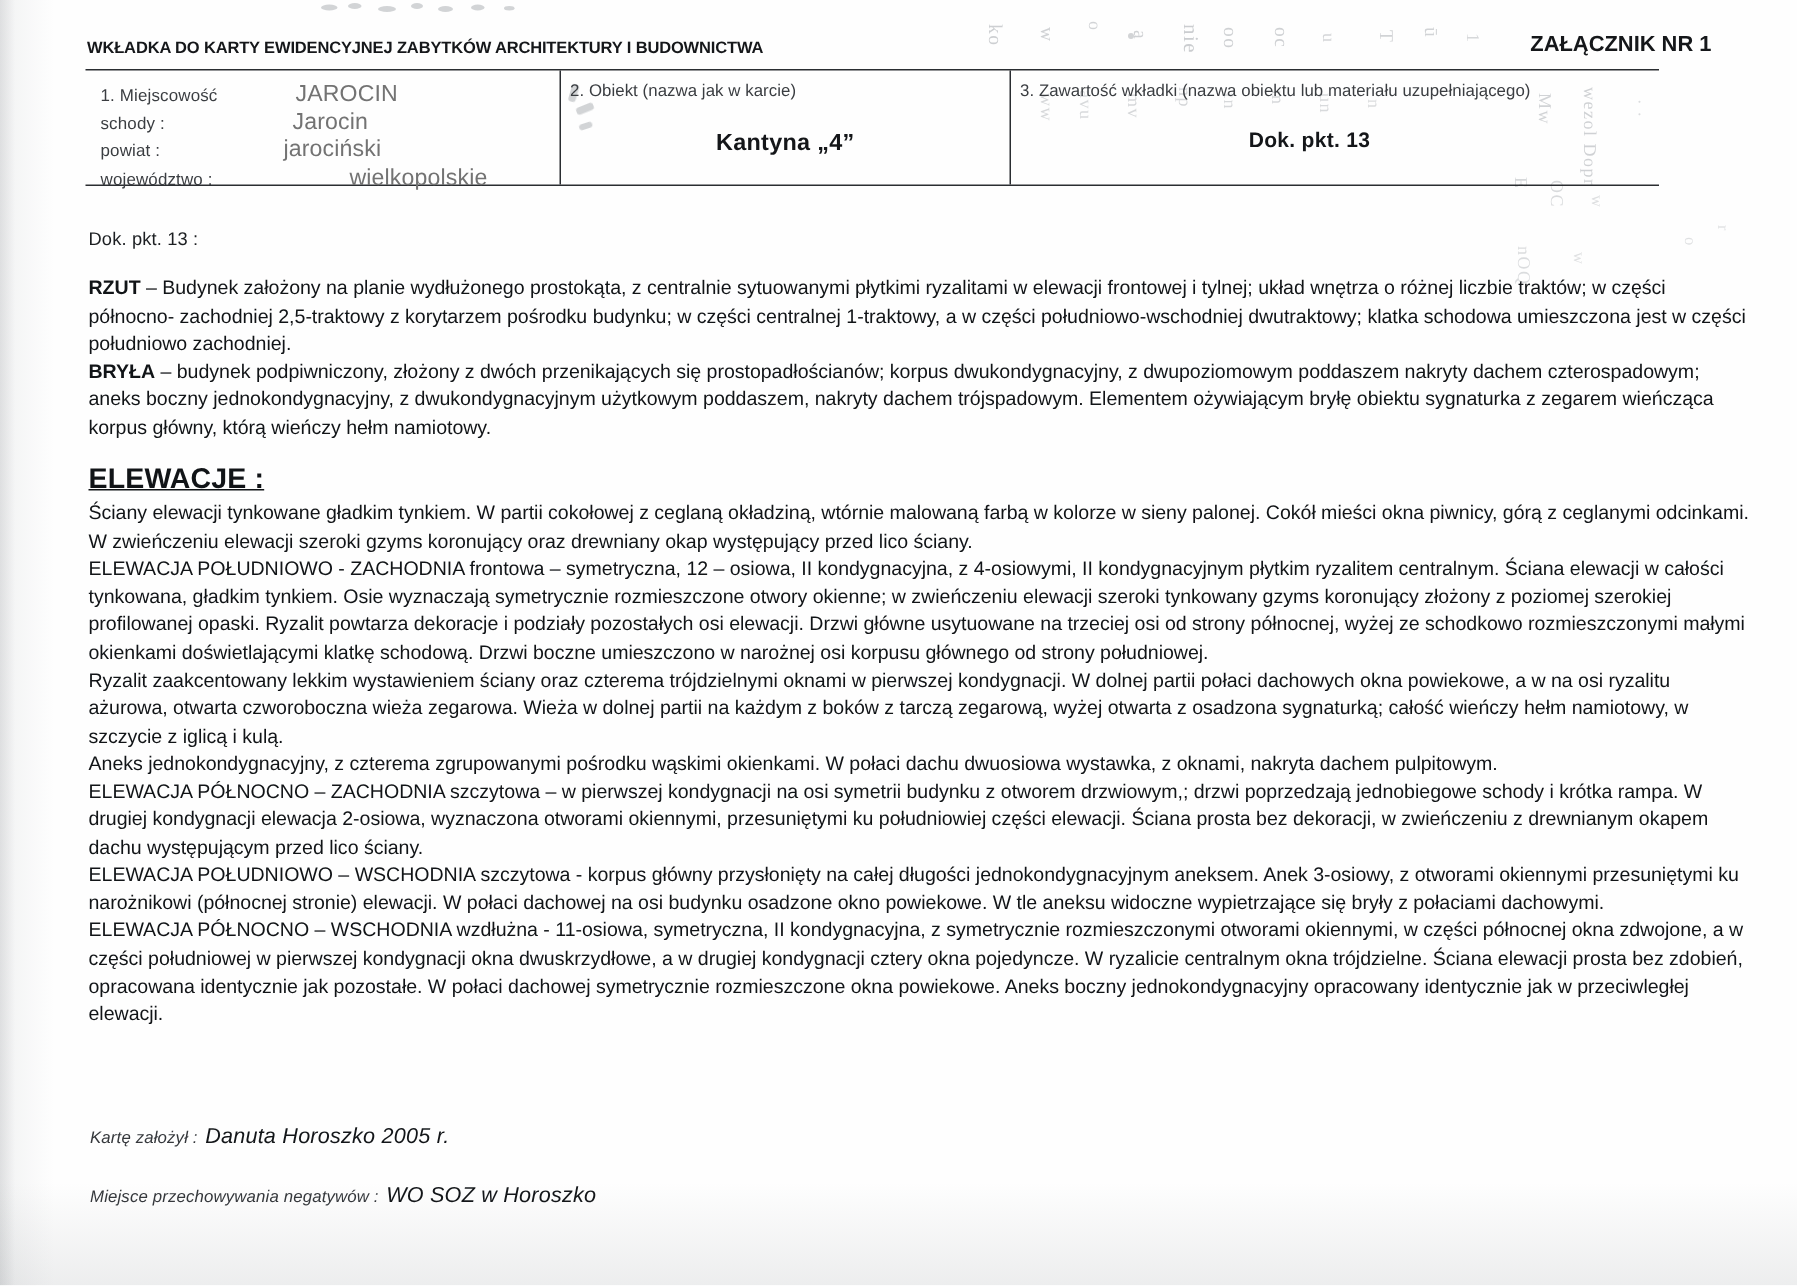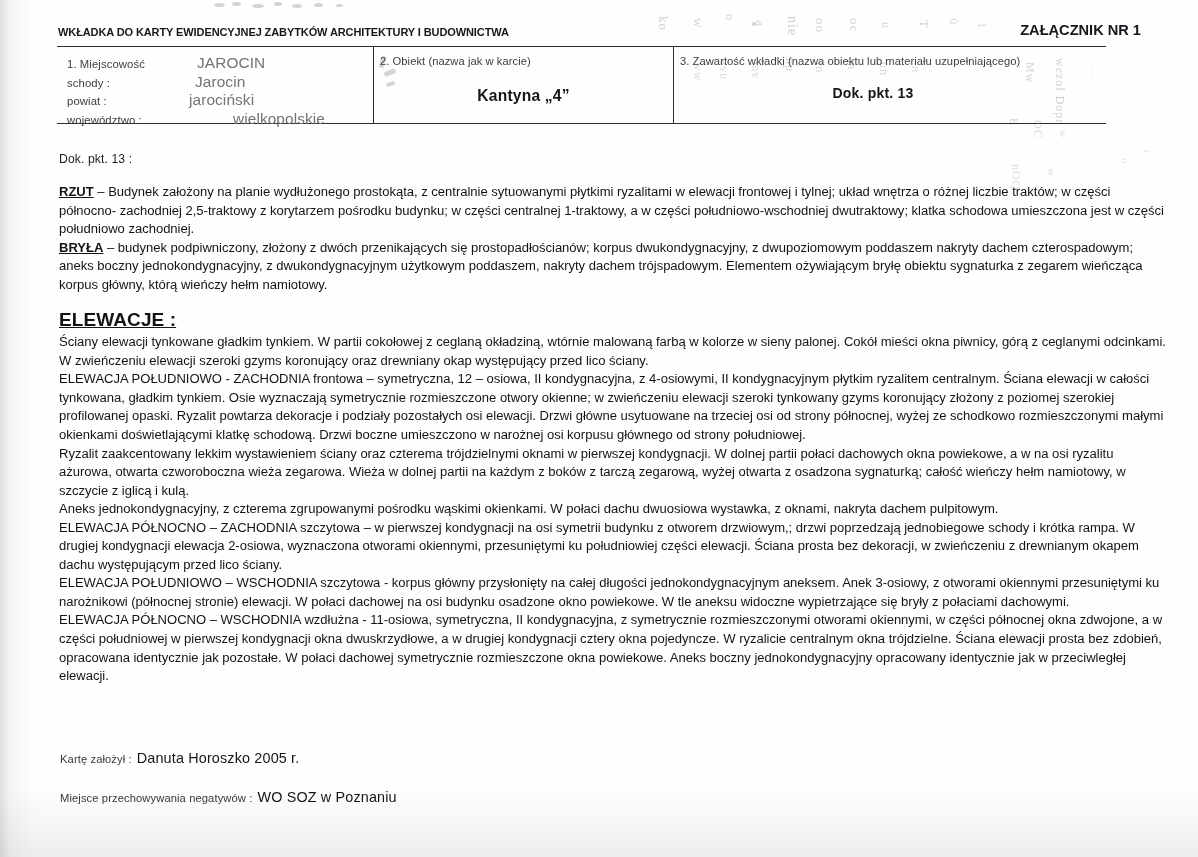--- a/index.html
+++ b/index.html
@@ -157,37 +157,37 @@
     font-size: 13.05px;
     line-height: 18.55px;
     color: #111417;
     text-align: left;
     letter-spacing: -0.02px;
     margin: 0;
   }
   .para.gap-top { margin-top: 17px; }
   .lead {
     font-weight: bold;
-    text-decoration: underline;
   }
   .section-head {
     font-size: 19px;
     font-weight: bold;
     text-decoration: underline;
     color: #111417;
     margin: 15px 0 2px 0;
     letter-spacing: 0.1px;
   }
 
   
   .footer-line {
     position: absolute;
     left: 60px;
     display: flex;
     align-items: baseline;
+    font-style: italic;
   }
   .f1 { top: 750px; }
   .f2 { top: 789px; }
   .f-label {
     font-size: 11.2px;
     color: #35383c;
     letter-spacing: 0.1px;
   }
   .f-value {
     font-size: 14.4px;
@@ -340,17 +340,17 @@
 
     </div>
 
     <div class="footer-line f1">
       <span class="f-label">Kartę założył :</span>
       <span class="f-value">Danuta  Horoszko   2005 r.</span>
     </div>
 
     <div class="footer-line f2">
       <span class="f-label">Miejsce przechowywania negatywów :</span>
-      <span class="f-value">WO SOZ w Poznaniu</span>
+      <span class="f-value">WO SOZ w Horoszko</span>
     </div>
 
   </div>
 </div>
 
 </body></html>

